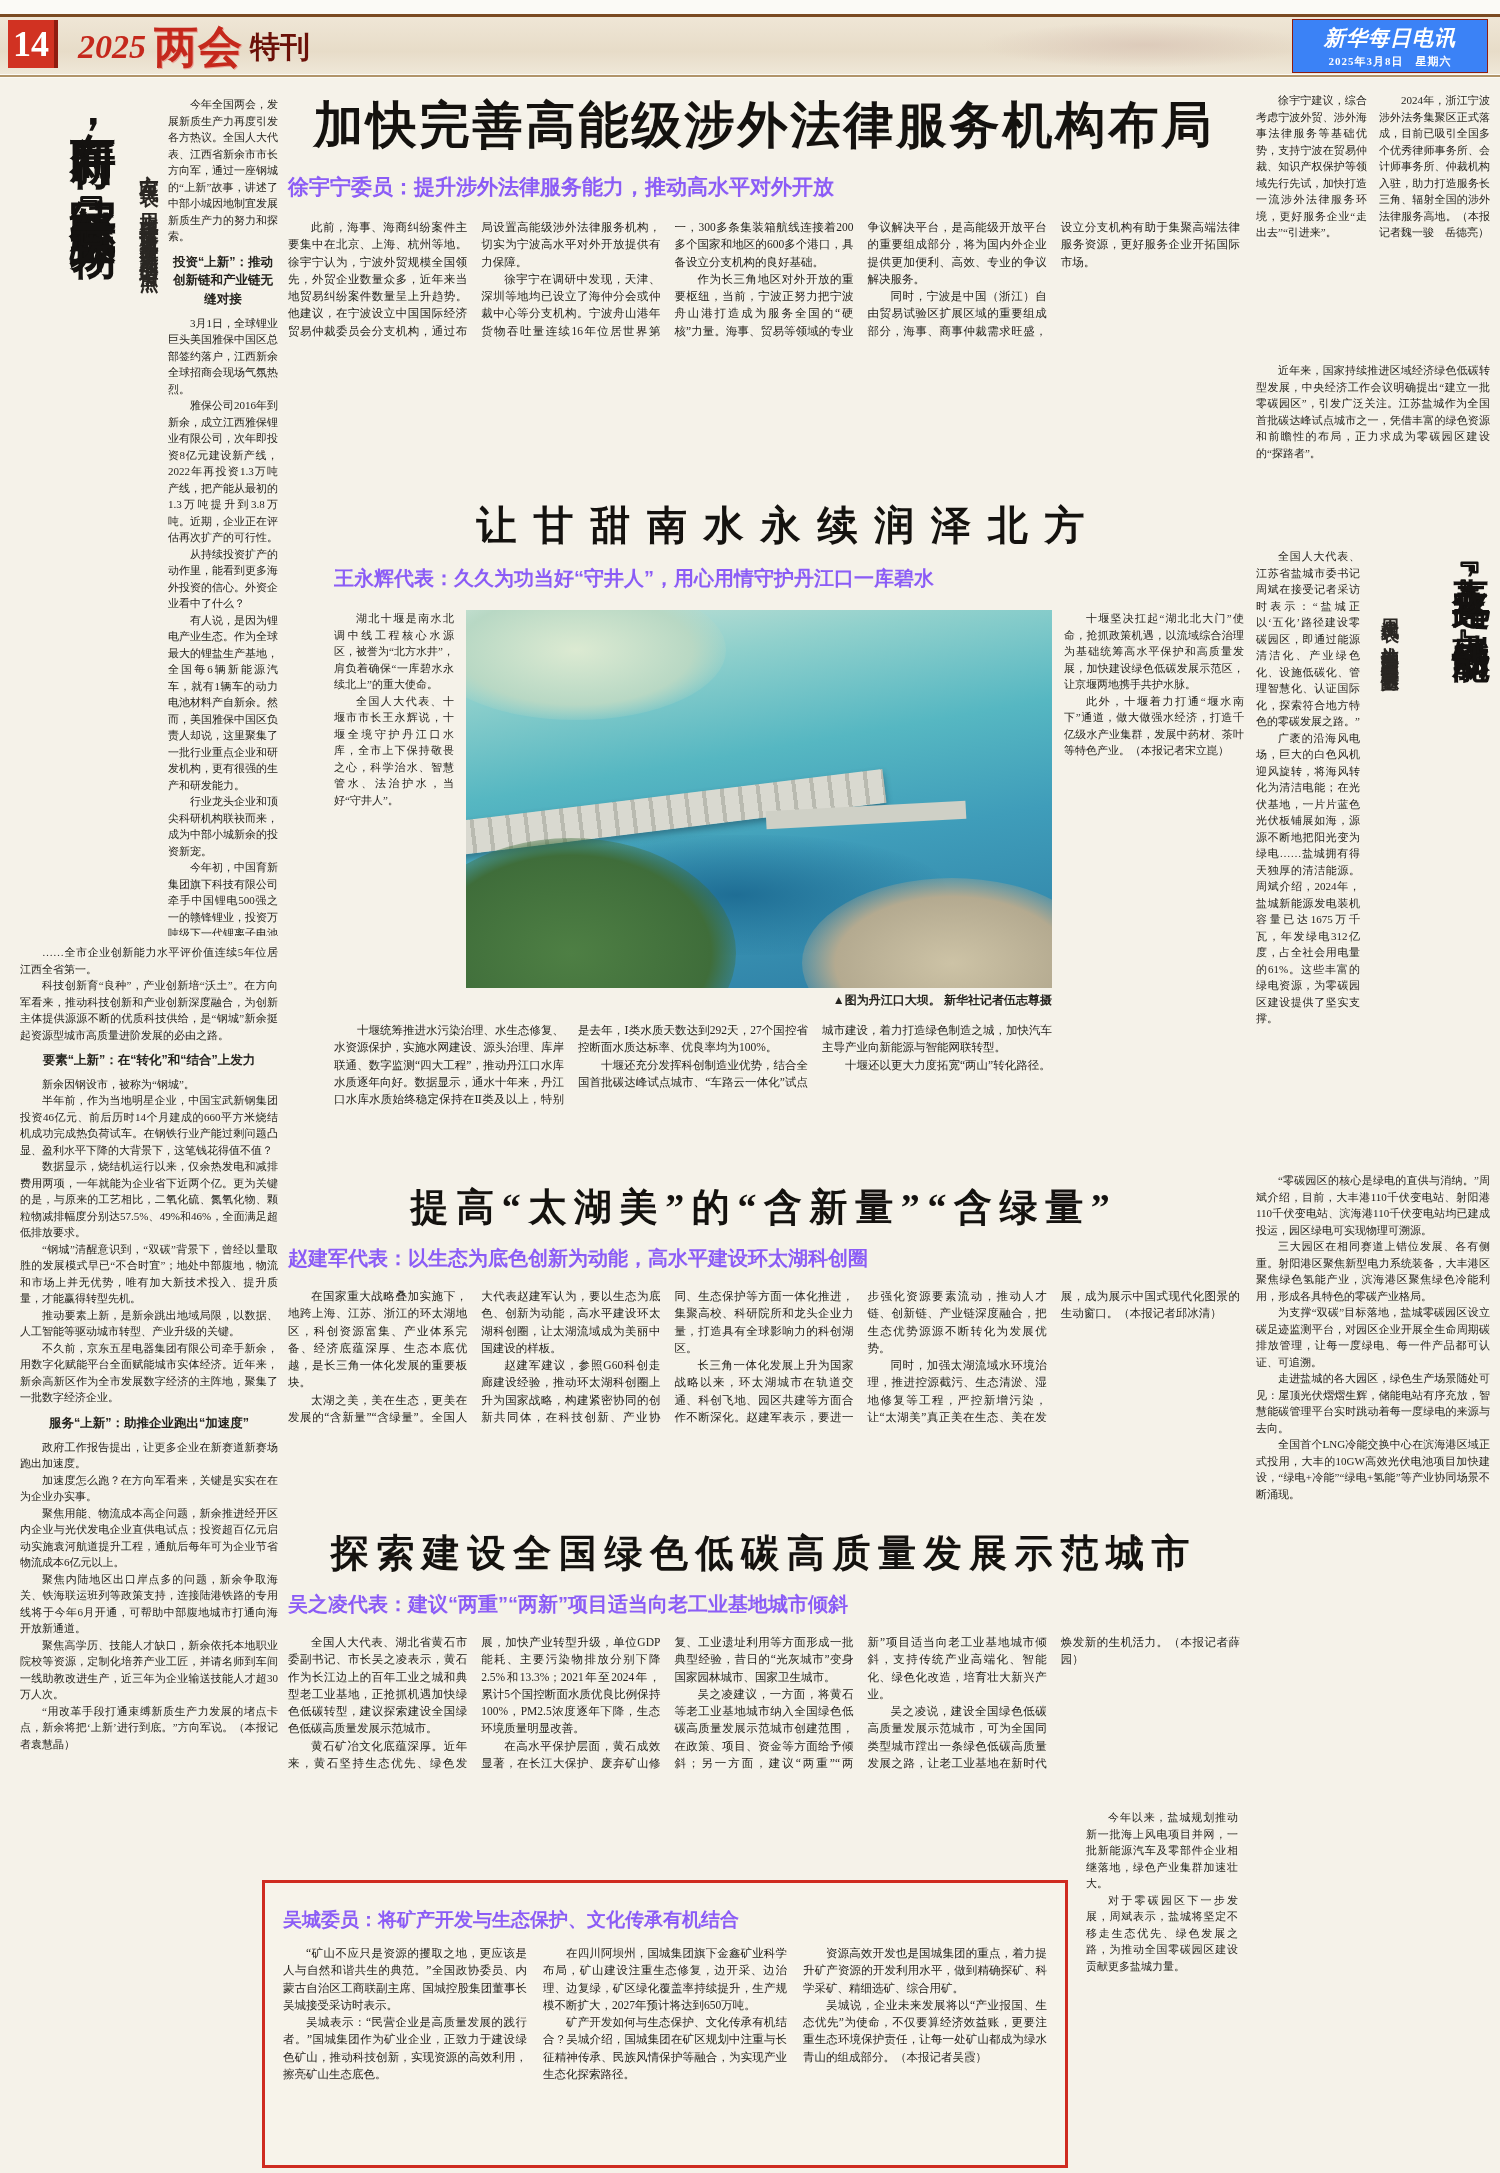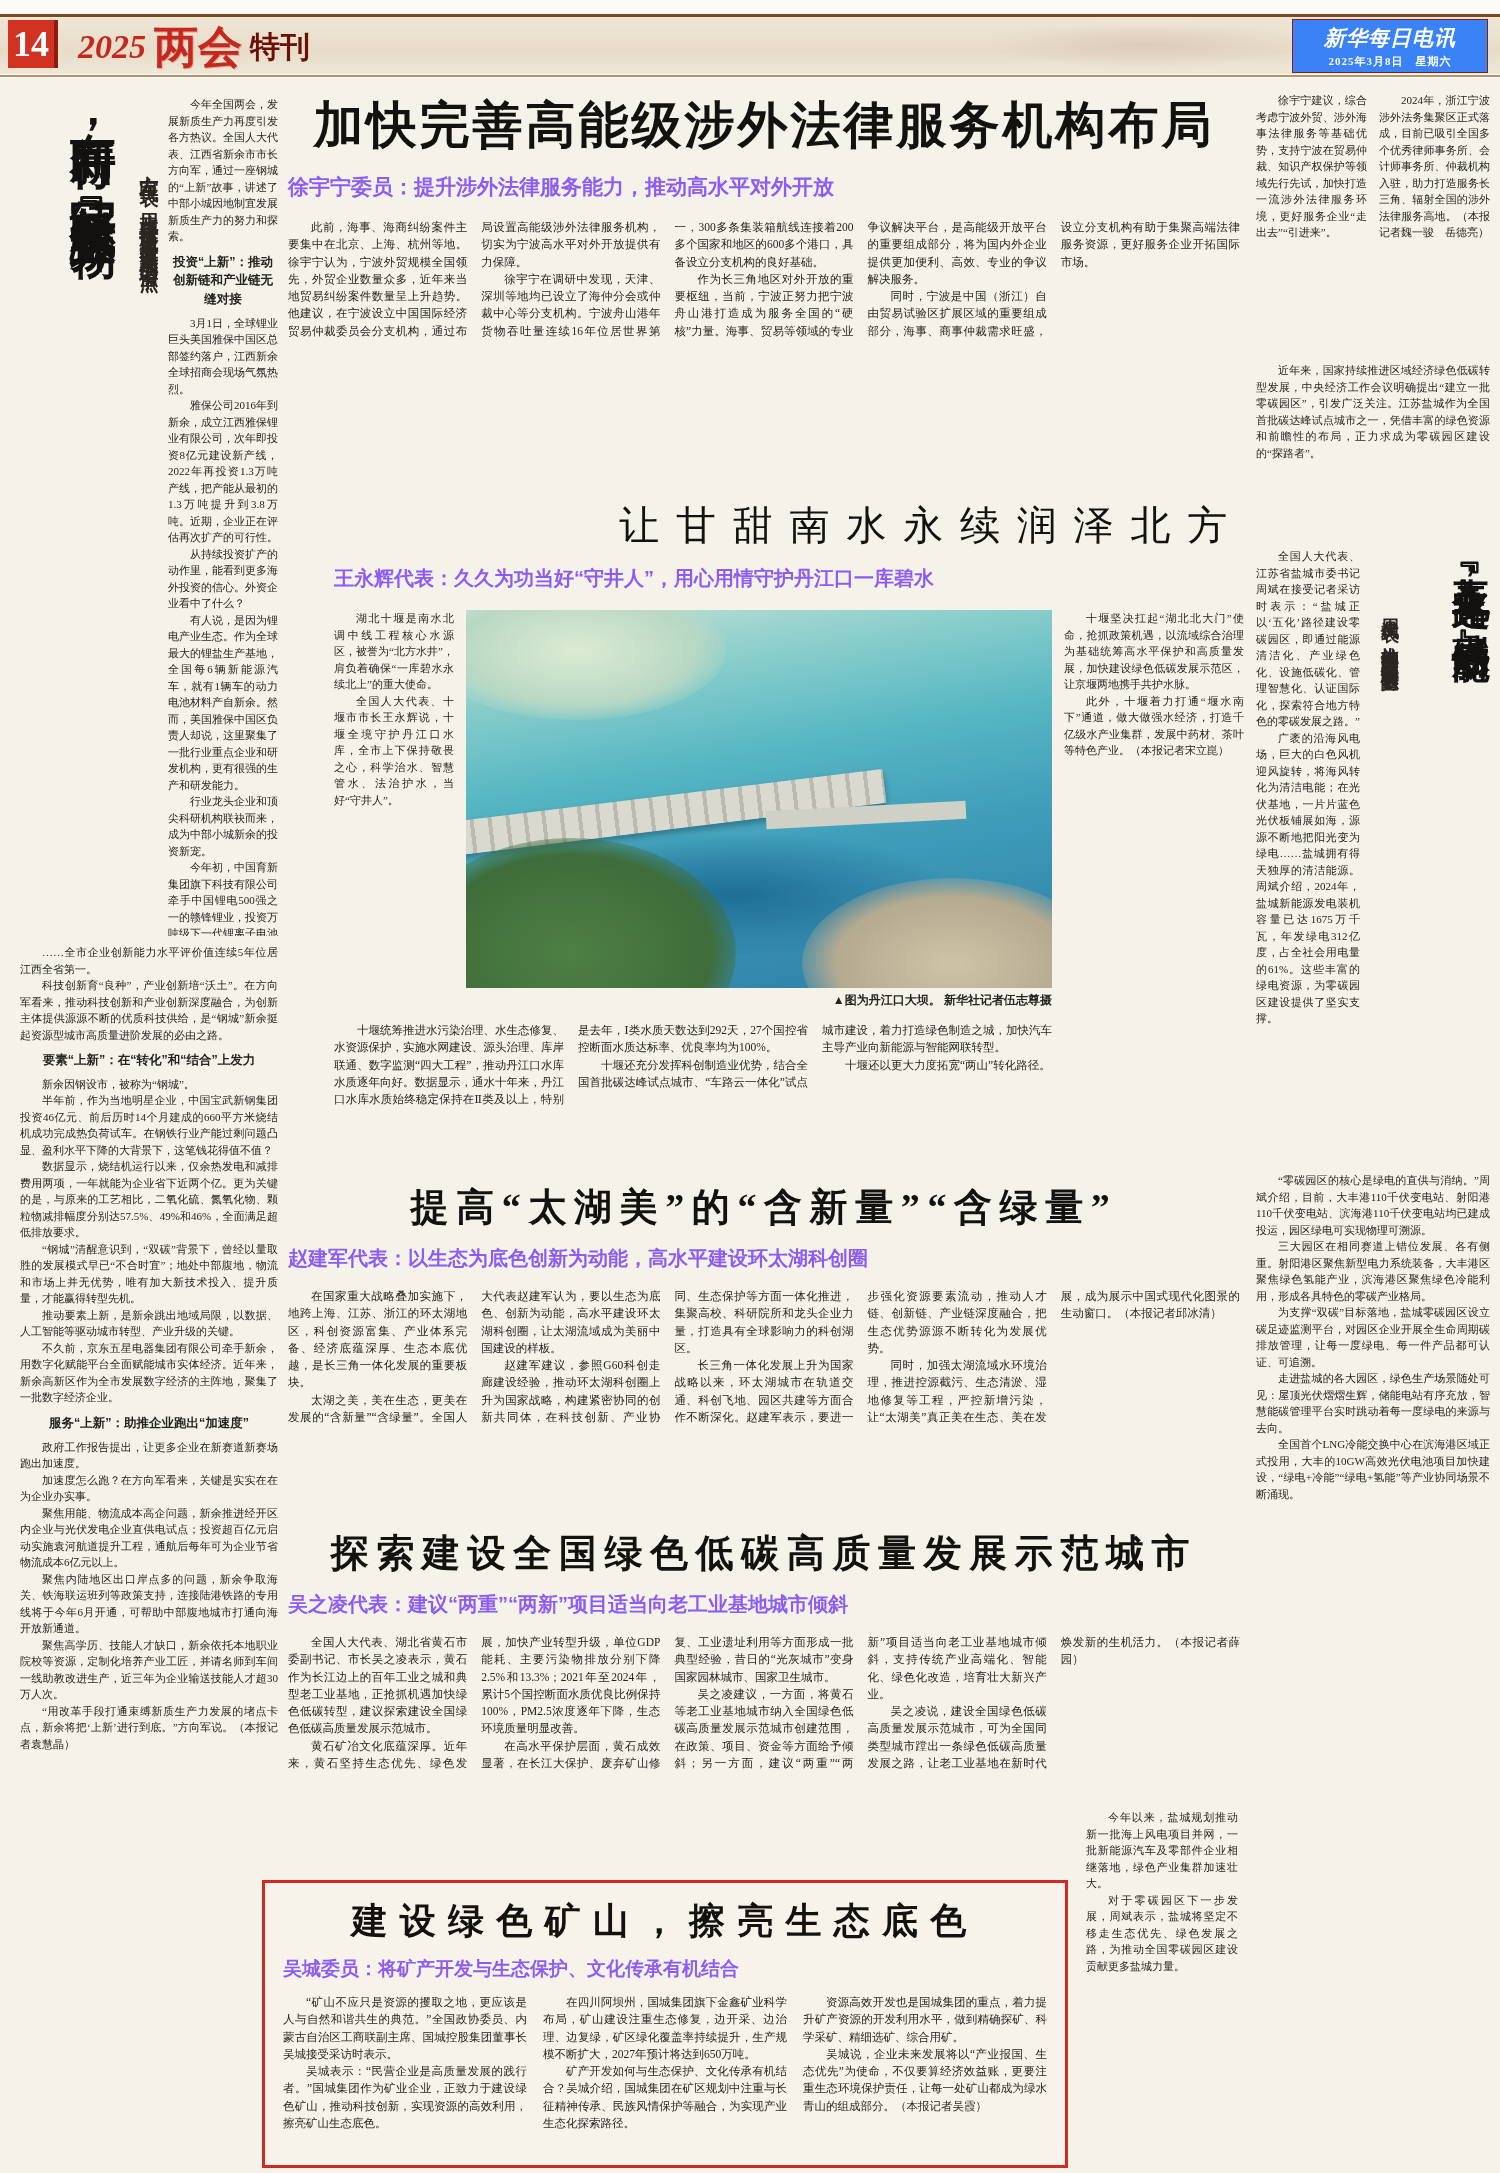--- a/index.html
+++ b/index.html
@@ -46,21 +46,21 @@
 
   
   #art1{position:absolute;left:288px;top:92px;width:952px;}
   #art1 .h{font-size:50px;font-weight:900;letter-spacing:3px;text-align:center;color:#14120f;}
   #art1 .sub{font-size:21px;margin-top:14px;}
   #art1 .cols{margin-top:18px;height:202px;column-count:5;column-gap:14px;}
   #art1-tail{position:absolute;left:1256px;top:92px;width:234px;height:258px;column-count:2;column-gap:12px;}
 
   
   #art2{position:absolute;left:334px;top:498px;width:910px;}
-  #art2 .h{font-size:40px;font-weight:400;letter-spacing:.42em;text-align:right;white-space:nowrap;color:#14120f;}
+  #art2 .h{font-size:40px;font-weight:700;letter-spacing:.42em;text-align:center;white-space:nowrap;color:#14120f;}
   #art2 .sub{font-size:20px;margin-top:12px;}
   #art2 .grid{margin-top:18px;display:grid;grid-template-columns:120px 586px 180px;grid-template-rows:404px auto;column-gap:12px;row-gap:8px;}
   #art2-minicol{grid-column:1;grid-row:1;}
   #photo-wrap{grid-column:2;grid-row:1;}
   #photo{position:relative;width:586px;height:378px;overflow:hidden;background:
      linear-gradient(170deg,#c9e3d6 0%,#8fd0cc 18%,#56b7c2 40%,#3f9dba 62%,#2d7da4 100%);}
   .ph-shore{position:absolute;left:-40px;top:-30px;width:300px;height:140px;border-radius:50%;
      background:radial-gradient(ellipse,#dcead2 0%,#b8d8c4 55%,rgba(184,216,196,0) 75%);}
   .ph-dam{position:absolute;left:-10px;top:185px;width:430px;height:34px;background:
      repeating-linear-gradient(90deg,#d9d9d0 0 14px,#b9bab0 14px 18px);transform:rotate(-7deg);box-shadow:0 4px 6px rgba(20,60,80,.45);}
@@ -233,21 +233,20 @@
     <div class="mid-cols body f115">
         <p>全国人大代表、湖北省黄石市委副书记、市长吴之凌表示，黄石作为长江边上的百年工业之城和典型老工业基地，正抢抓机遇加快绿色低碳转型，建议探索建设全国绿色低碳高质量发展示范城市。</p>
         <p>黄石矿冶文化底蕴深厚。近年来，黄石坚持生态优先、绿色发展，加快产业转型升级，单位GDP能耗、主要污染物排放分别下降2.5%和13.3%；2021年至2024年，累计5个国控断面水质优良比例保持100%，PM2.5浓度逐年下降，生态环境质量明显改善。</p>
         <p>在高水平保护层面，黄石成效显著，在长江大保护、废弃矿山修复、工业遗址利用等方面形成一批典型经验，昔日的“光灰城市”变身国家园林城市、国家卫生城市。</p>
         <p>吴之凌建议，一方面，将黄石等老工业基地城市纳入全国绿色低碳高质量发展示范城市创建范围，在政策、项目、资金等方面给予倾斜；另一方面，建议“两重”“两新”项目适当向老工业基地城市倾斜，支持传统产业高端化、智能化、绿色化改造，培育壮大新兴产业。</p>
         <p>吴之凌说，建设全国绿色低碳高质量发展示范城市，可为全国同类型城市蹚出一条绿色低碳高质量发展之路，让老工业基地在新时代焕发新的生机活力。（本报记者薛园）</p>
       </div>
   </div>
 
   <div id="box5">
-    <div class="h">建设绿色矿山，擦亮生态底色</div>
     <div class="sub byline">吴城委员：将矿产开发与生态保护、文化传承有机结合</div>
     <div class="cols body f115">
         <p>“矿山不应只是资源的攫取之地，更应该是人与自然和谐共生的典范。”全国政协委员、内蒙古自治区工商联副主席、国城控股集团董事长吴城接受采访时表示。</p>
         <p>吴城表示：“民营企业是高质量发展的践行者。”国城集团作为矿业企业，正致力于建设绿色矿山，推动科技创新，实现资源的高效利用，擦亮矿山生态底色。</p>
         <p>在四川阿坝州，国城集团旗下金鑫矿业科学布局，矿山建设注重生态修复，边开采、边治理、边复绿，矿区绿化覆盖率持续提升，生产规模不断扩大，2027年预计将达到650万吨。</p>
         <p>矿产开发如何与生态保护、文化传承有机结合？吴城介绍，国城集团在矿区规划中注重与长征精神传承、民族风情保护等融合，为实现产业生态化探索路径。</p>
         <p>资源高效开发也是国城集团的重点，着力提升矿产资源的开发利用水平，做到精确探矿、科学采矿、精细选矿、综合用矿。</p>
         <p>吴城说，企业未来发展将以“产业报国、生态优先”为使命，不仅要算经济效益账，更要注重生态环境保护责任，让每一处矿山都成为绿水青山的组成部分。（本报记者吴霞）</p>
       </div>
   </div>

